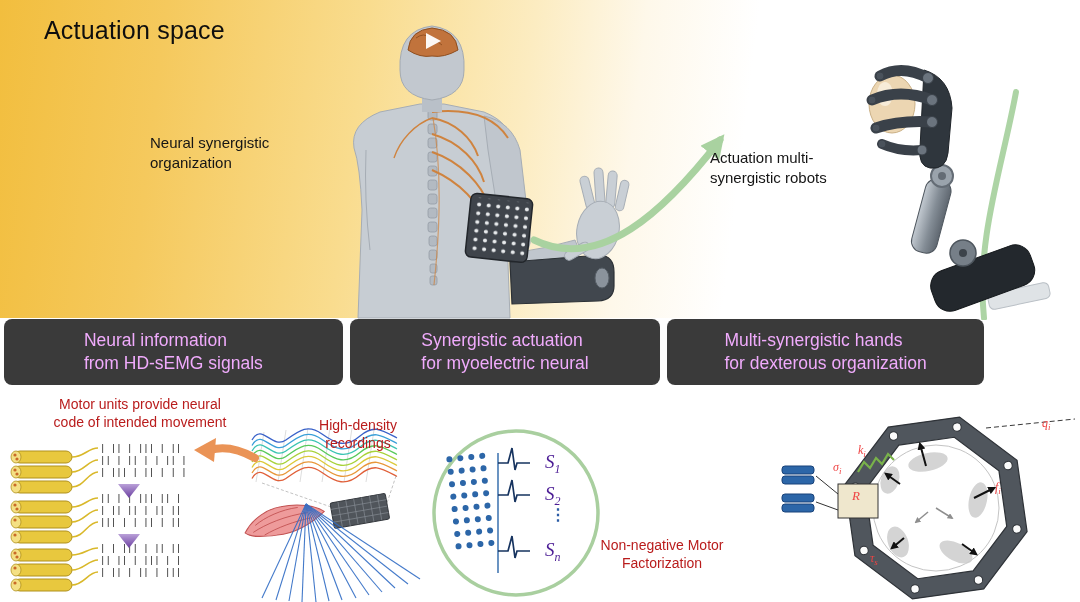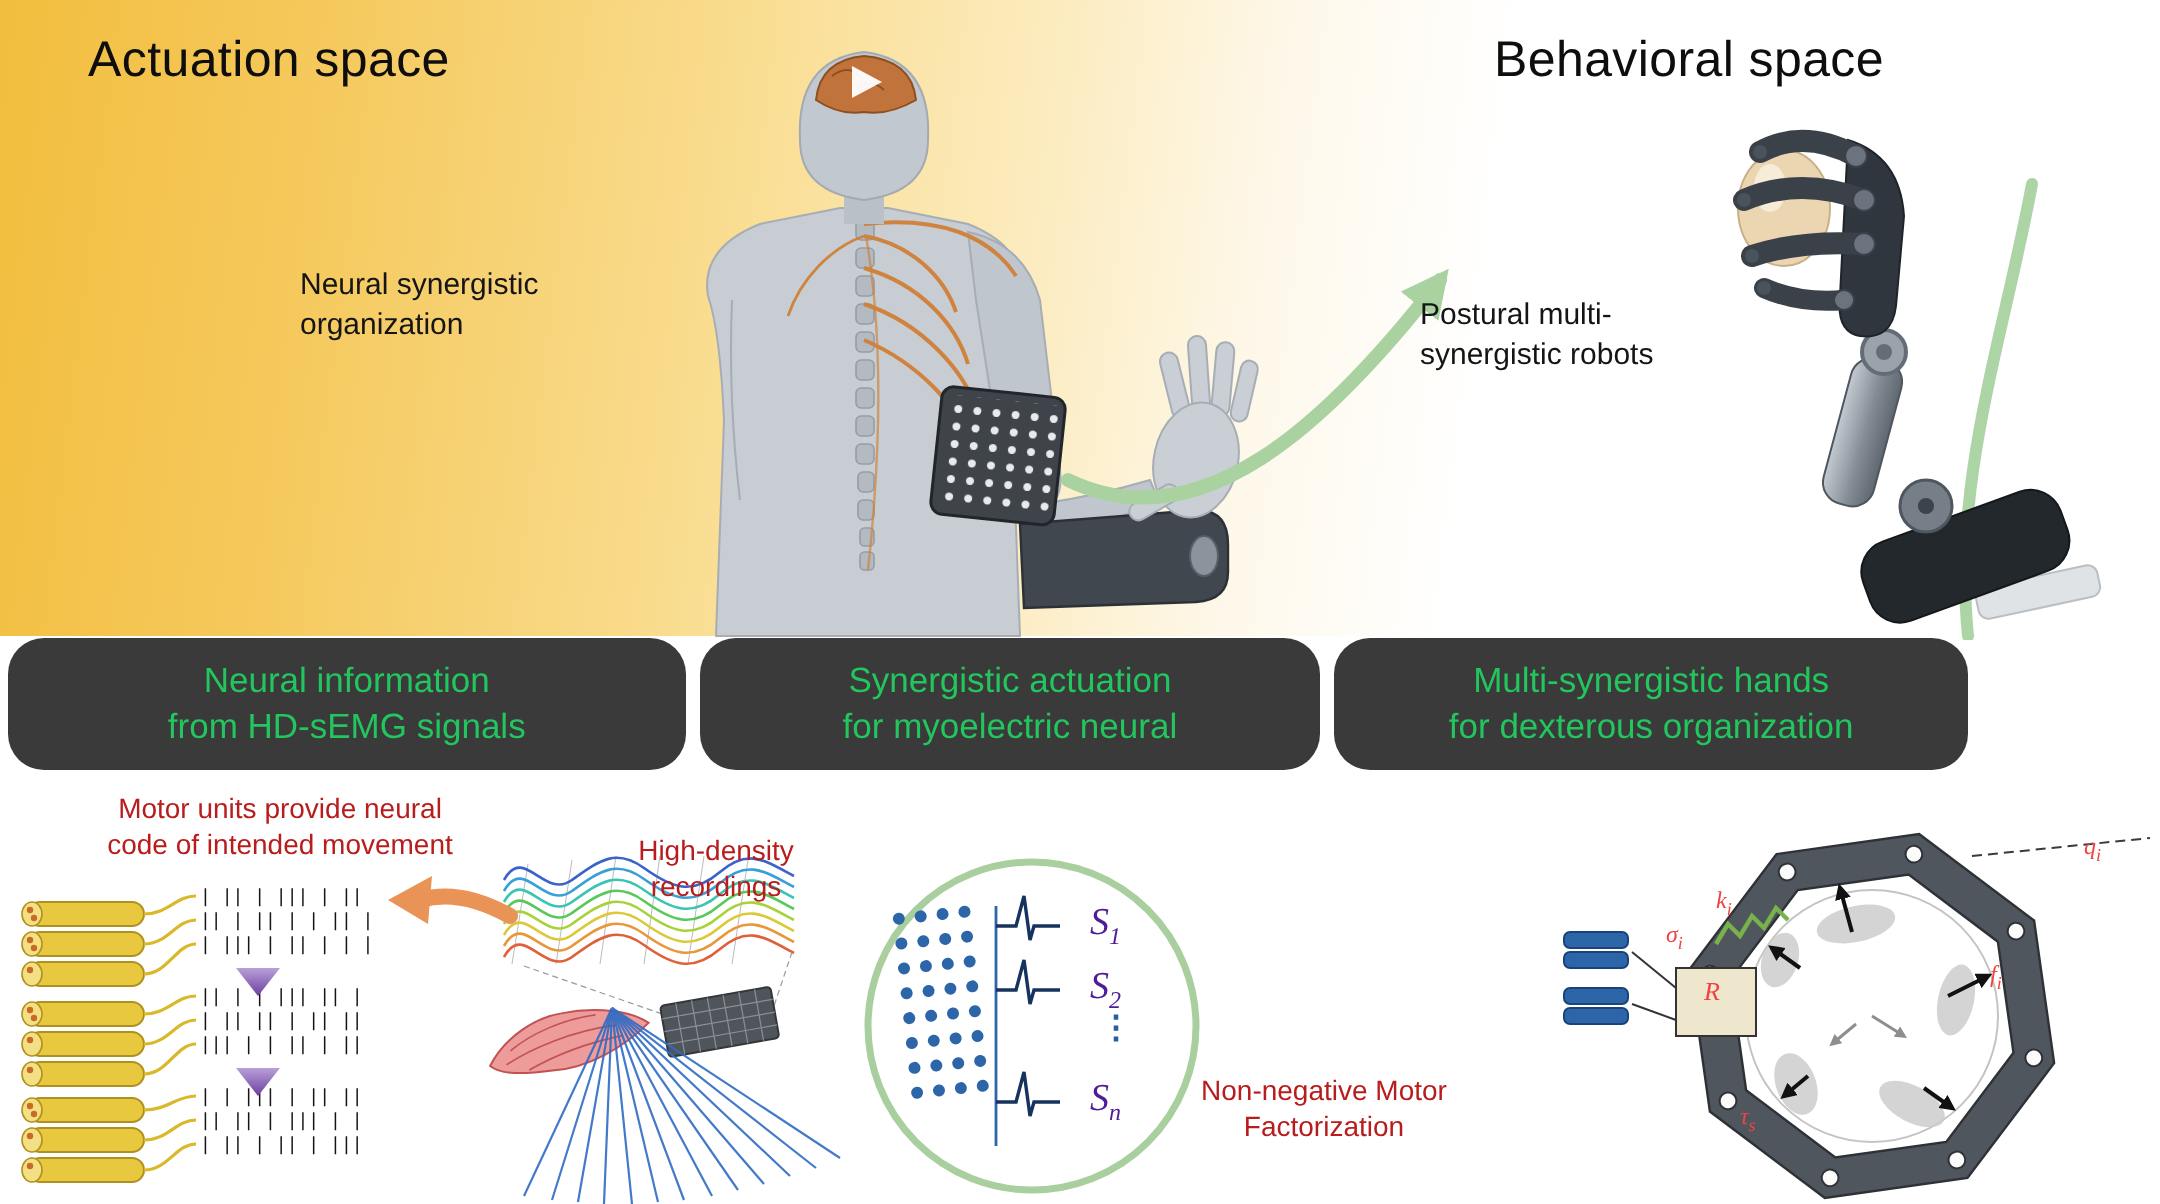--- a/index.html
+++ b/index.html
@@ -8,22 +8,22 @@
   .abs{position:absolute}
   .pre{white-space:pre-line}
   .figure{position:relative;width:988px;height:602px;background:#fff}
   .hero{position:absolute;left:0;top:0;width:1080px;height:318px;
         background:linear-gradient(97deg,#f2be3e 0%,#f5c95d 15%,#f9dc8e 33%,#fcecc1 48%,#fef8ea 58%,#ffffff 68%)}
   .space-title{position:absolute;top:16px;font-size:25px;color:#0e0e0e;letter-spacing:.2px}
   .space-title.left{left:44px}
   .space-title.right{right:46px}
   .hero-label{position:absolute;font-size:15px;line-height:1.35;color:#151515;text-align:left}
   .bars{position:absolute;left:4px;right:4px;top:319px;height:66px;display:flex;gap:7px}
-  .bar{background:#3a3a3a;border-radius:18px;color:#22c55e;display:flex;align-items:center;justify-content:center;
-       text-align:center;font-size:17.5px;line-height:1.32}
+  .bar{background:#3a3a3a;border-radius:8px;color:#f0abfc;display:flex;align-items:center;justify-content:center;
+       text-align:left;font-size:17.5px;line-height:1.32}
   .bar-1{flex:371}.bar-2{flex:340}.bar-3{flex:347}
   .panel-caption{position:absolute;font-size:14px;line-height:1.28;color:#b91c1c;text-align:center}
   .sig-label{position:absolute;font-family:"Liberation Serif",serif;font-style:italic;font-weight:normal;
              font-size:19px;color:#4c1d95;line-height:1}
   .sig-label sub{font-size:12px}
   .dots-label{position:absolute;font-size:16px;color:#2b5ca6;font-weight:bold;line-height:1}
   .math-label{position:absolute;font-family:"Liberation Serif",serif;font-style:italic;font-size:13px;color:#ef4444;line-height:1}
   .math-label sub{font-size:9px;font-style:italic}
   .math-label.small{font-size:12px}
   .ticks{font-family:"DejaVu Sans Mono",monospace;font-size:9px;fill:#141414}
@@ -154,24 +154,23 @@
       <circle cx="102" cy="74" r="5.5" fill="#6b747e"></circle>
         <circle cx="92" cy="102" r="5" fill="#6b747e"></circle>
       <circle cx="50" cy="28" r="4" fill="#4a525b"></circle>
         <circle cx="42" cy="52" r="4" fill="#4a525b"></circle>
       <circle cx="46" cy="80" r="4" fill="#4a525b"></circle>
         <circle cx="52" cy="96" r="4" fill="#4a525b"></circle>
     </g>
   </svg>
 
   <div class="space-title left">Actuation space</div>
-  <div class="space-title right">Behavioral space</div>
   <div class="hero-label pre" style="left:150px;top:133px;width:175px">Neural synergistic
 organization</div>
-  <div class="hero-label pre" style="left:710px;top:148px;width:180px">Postural multi-
+  <div class="hero-label pre" style="left:710px;top:148px;width:180px">Actuation multi-
 synergistic robots</div>
 
   <div class="bars">
     <div class="bar bar-1">
       <span class="pre">Neural information
 from HD-sEMG signals</span>
     </div>
     <div class="bar bar-2">
       <span class="pre">Synergistic actuation
 for myoelectric neural</span>

